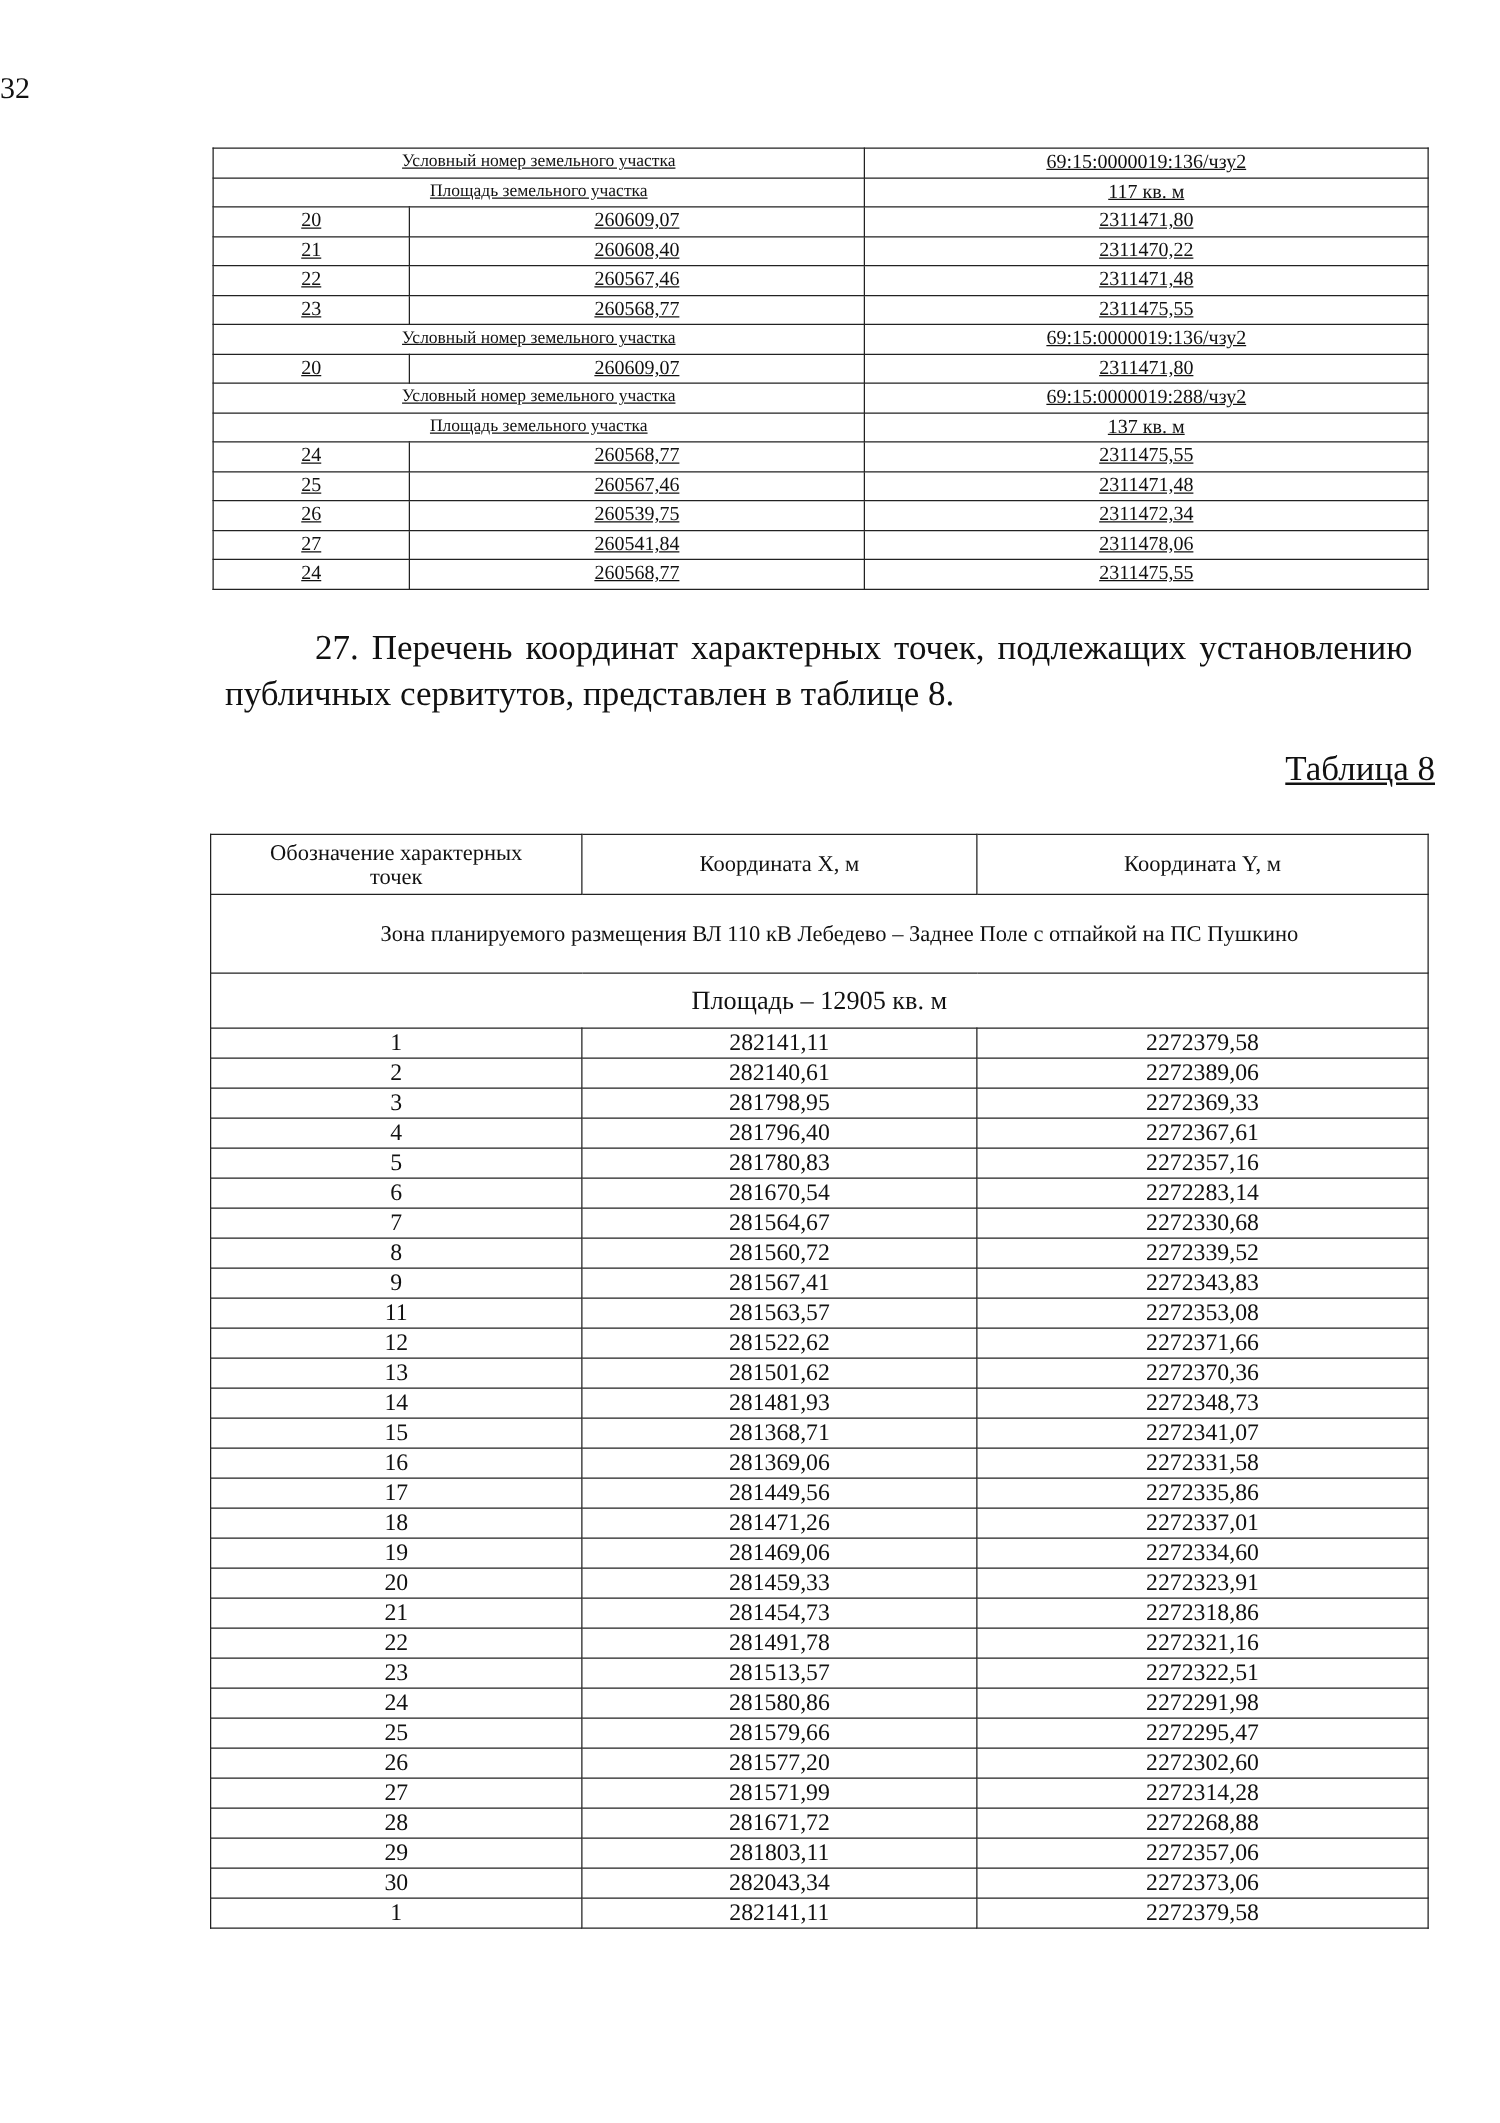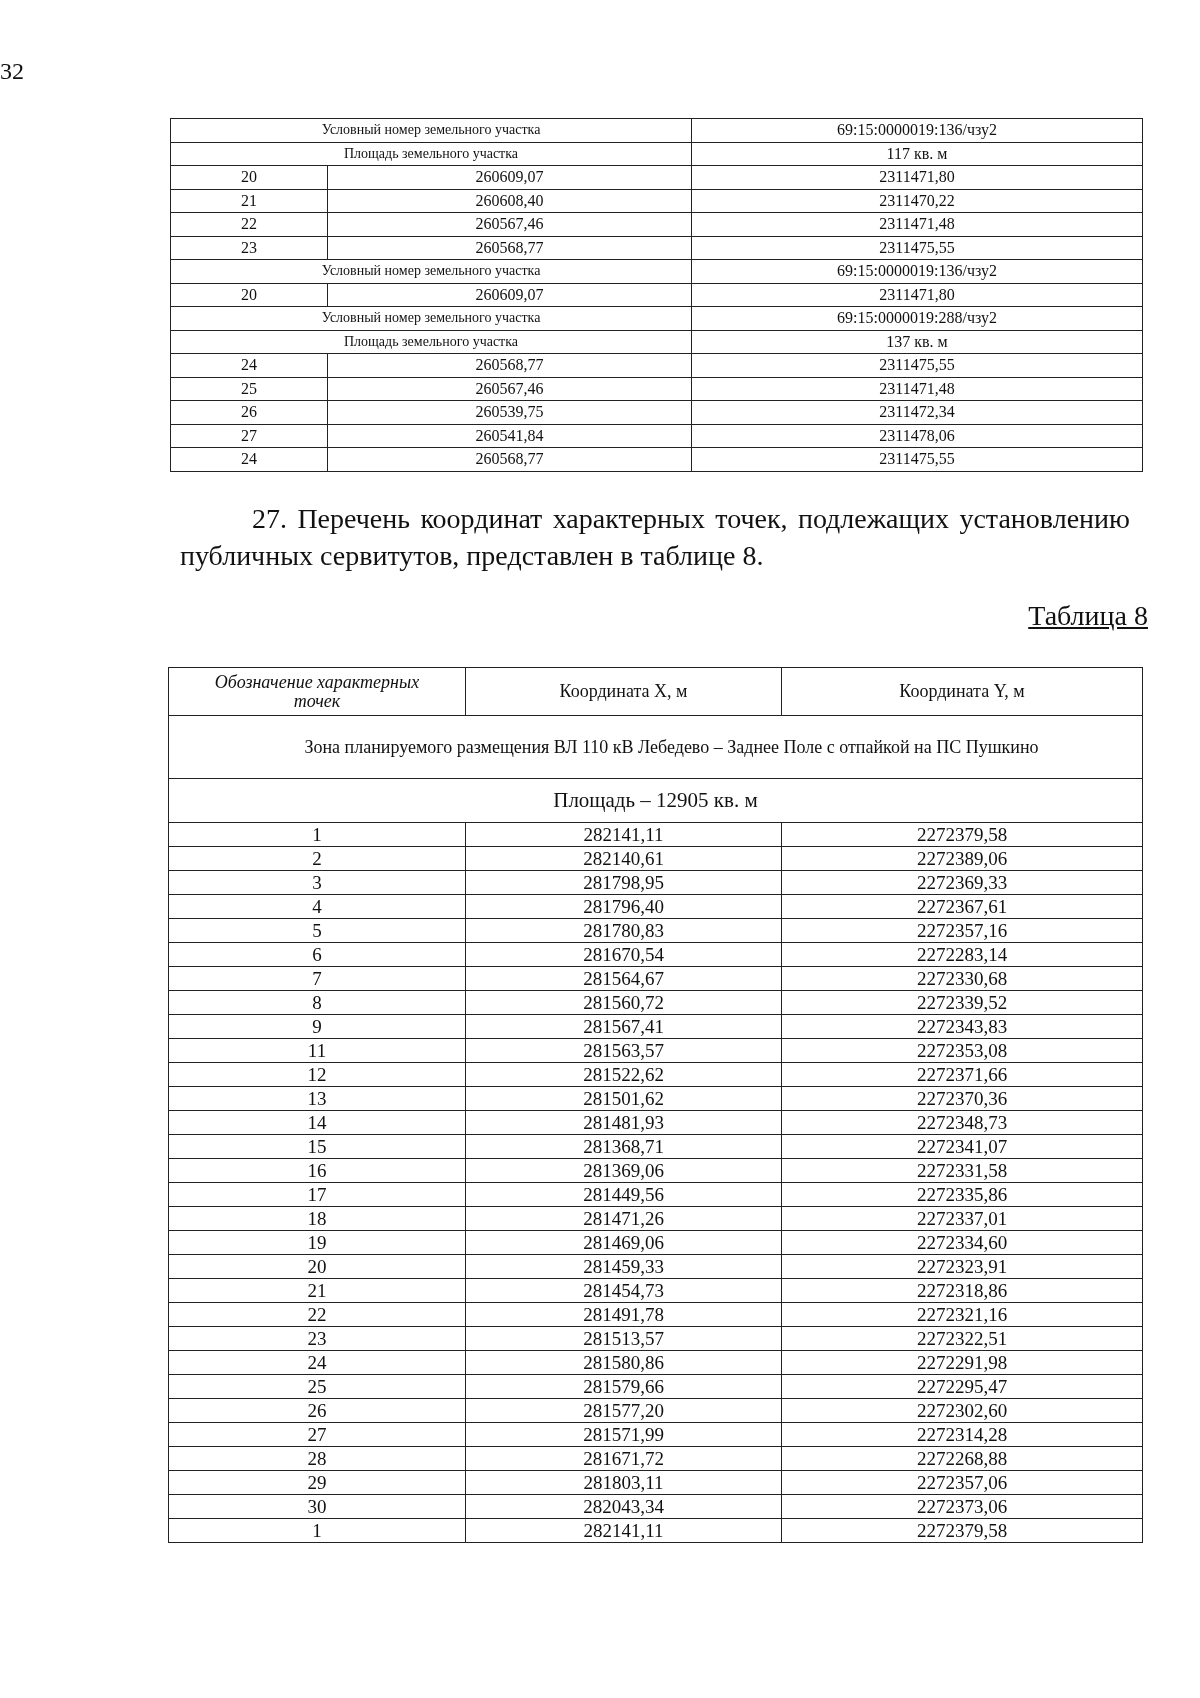--- a/index.html
+++ b/index.html
@@ -7,21 +7,21 @@
       width: 1200px; height: 1698px; position: relative; overflow: hidden;
       font-family: "Liberation Serif", "DejaVu Serif", serif; color: #111;
     }
     .page-number {
       position: absolute; top: 58px; left: 0; width: 1200px; text-align: left;
       font-size: 24px;
     }
     table { border-collapse: collapse; position: absolute; table-layout: fixed; }
     td, th { border: 1.5px solid #222; text-align: center; padding: 0; font-weight: normal; }
     .t1 { top: 118px; left: 170px; width: 972px; font-size: 16px; }
-    .t1 td { height: 22.5px; line-height: 20px; }
+    .t1 td { height: 22.5px; line-height: 20px; text-decoration: underline; }
     .t1 .lbl { font-size: 14px; }
     .para {
       position: absolute; top: 500px; left: 180px; width: 950px;
       font-size: 28px; line-height: 37px; text-align: justify;
     }
     .para .indent { display: inline-block; width: 72px; }
     .table-caption {
       position: absolute; top: 600px; right: 52px; font-size: 28px; text-decoration: underline;
     }
     .t2 { top: 667px; left: 168px; width: 974px; font-size: 18px; }
@@ -120,21 +120,21 @@
 <div class="table-caption">Таблица 8</div>
 
 <table class="t2">
   <colgroup>
       <col style="width:297px">
       <col style="width:316px">
       <col style="width:361px">
     </colgroup>
   <thead>
     <tr>
-      <th style="padding:0 30px;font-style:italic;">Обозначение характерных точек</th>
+      <th style="padding:0 30px;">Обозначение характерных точек</th>
       <th>Координата X, м</th>
       <th>Координата Y, м</th>
     </tr>
   </thead>
   <tbody id="t2-body">
     <tr class="zone">
       <td colspan="3">Зона планируемого размещения ВЛ 110 кВ Лебедево – Заднее Поле с отпайкой на ПС Пушкино</td>
     </tr>
     <tr class="area">
       <td colspan="3">Площадь – 12905 кв. м</td>

